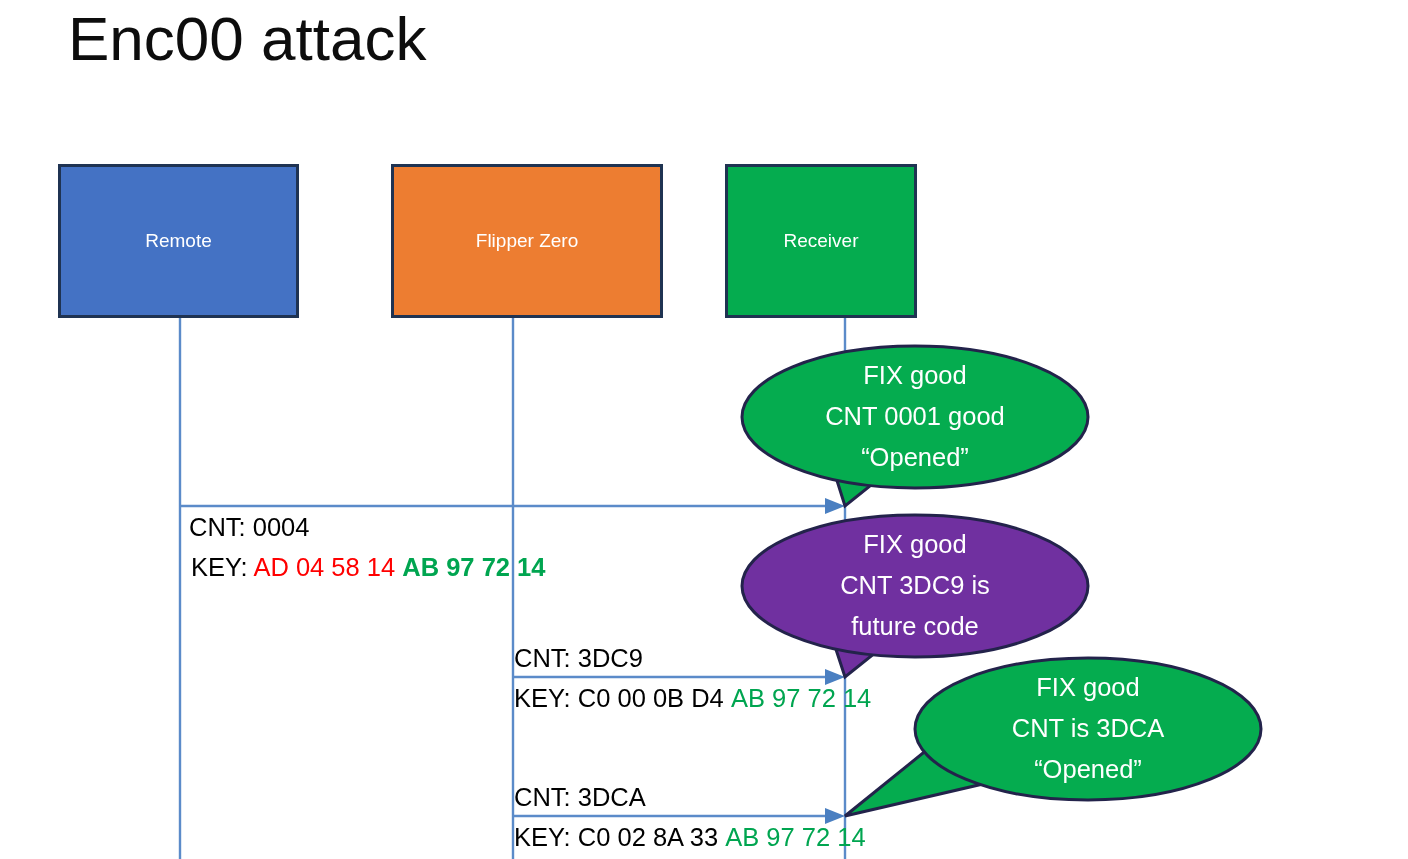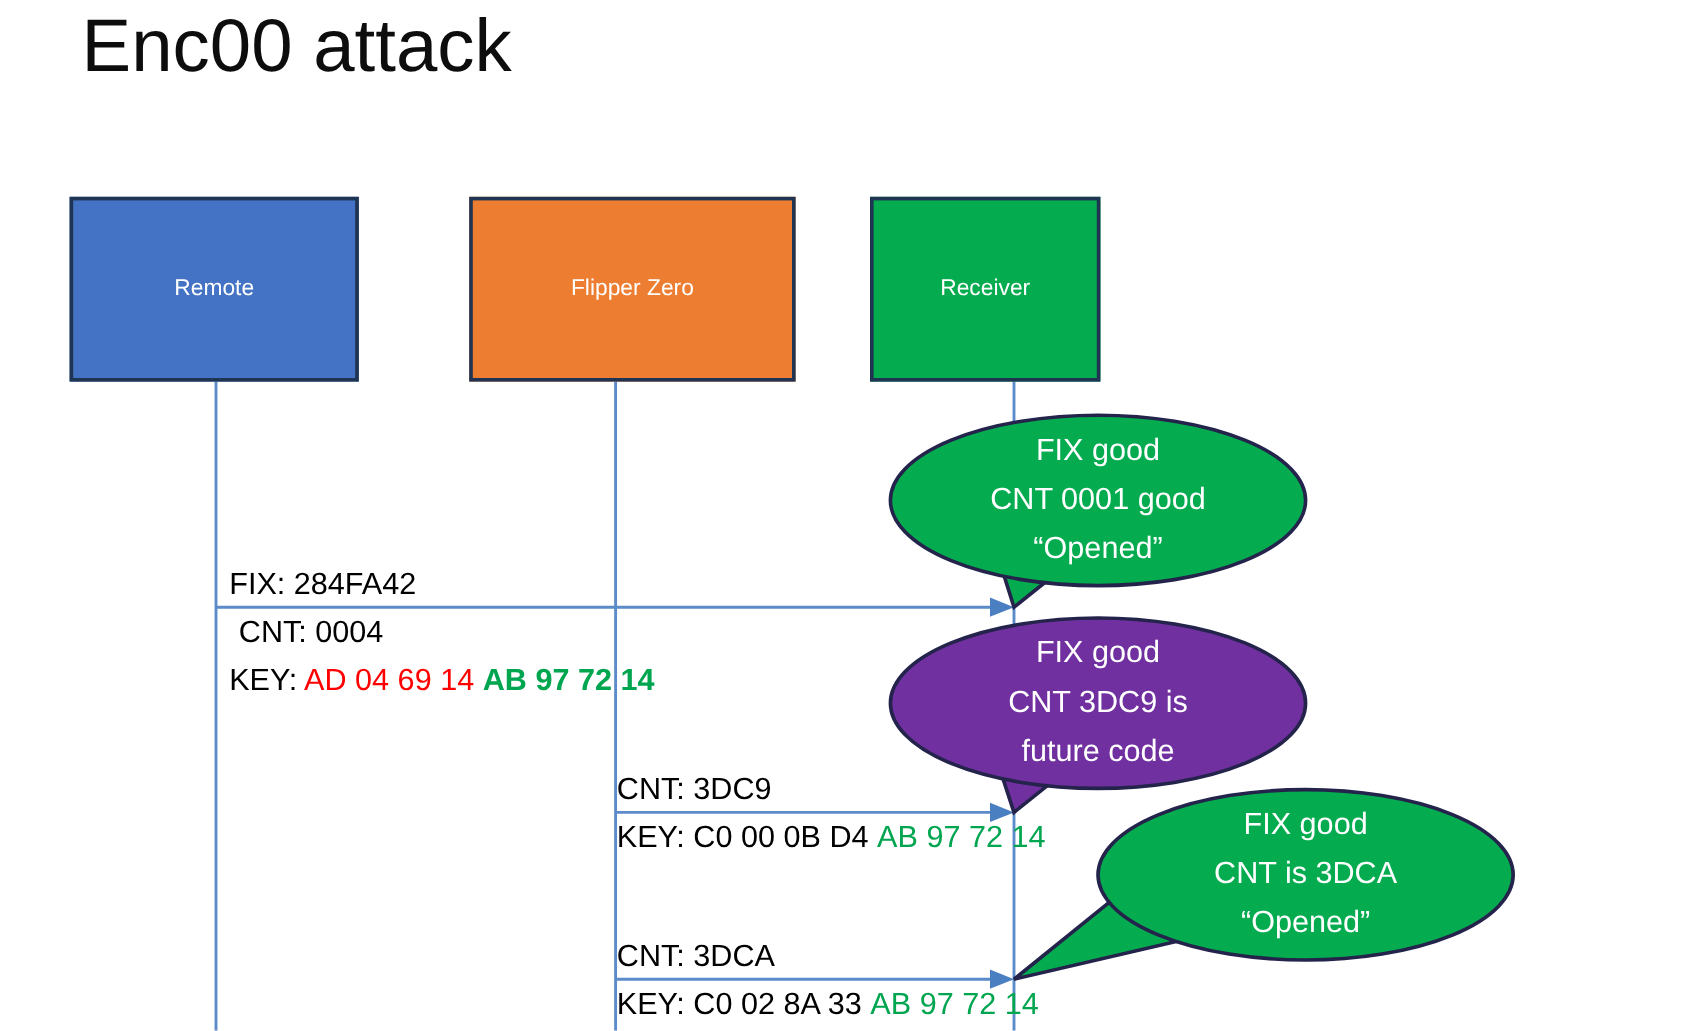--- a/index.html
+++ b/index.html
@@ -141,29 +141,26 @@
     <div>CNT 3DC9 is</div>
     <div>future code</div>
   </div>
 
   <div class="bubble-text" style="left:915px; top:667px; width:346px;">
     <div>FIX good</div>
     <div>CNT is 3DCA</div>
     <div>“Opened”</div>
   </div>
 
-  <div class="msg-text" style="left:191px; top:471px;">
-    <span>FIX: </span><span>284FA42</span>
-  </div>
 
-  <div class="msg-text" style="left:199px; top:511px;">
+  <div class="msg-text" style="left:189px; top:511px;">
     <span>CNT: </span><span>0004</span>
   </div>
   <div class="msg-text" style="left:191px; top:551px;">
-    <span>KEY: </span><span class="hex-red-bold">AD 04 69 14</span><span>&nbsp;</span><span class="hex-green-bold">AB 97 72 14</span>
+    <span>KEY: </span><span class="hex-red-bold">AD 04 58 14</span><span>&nbsp;</span><span class="hex-green-bold">AB 97 72 14</span>
   </div>
 
   <div class="msg-text" style="left:514px; top:642px;">
     <span>CNT: </span><span>3DC9</span>
   </div>
   <div class="msg-text" style="left:514px; top:682px;">
     <span>KEY: </span><span>C0 00 0B D4</span><span>&nbsp;</span><span class="hex-green">AB 97 72 14</span>
   </div>
 
   <div class="msg-text" style="left:514px; top:781px;">

